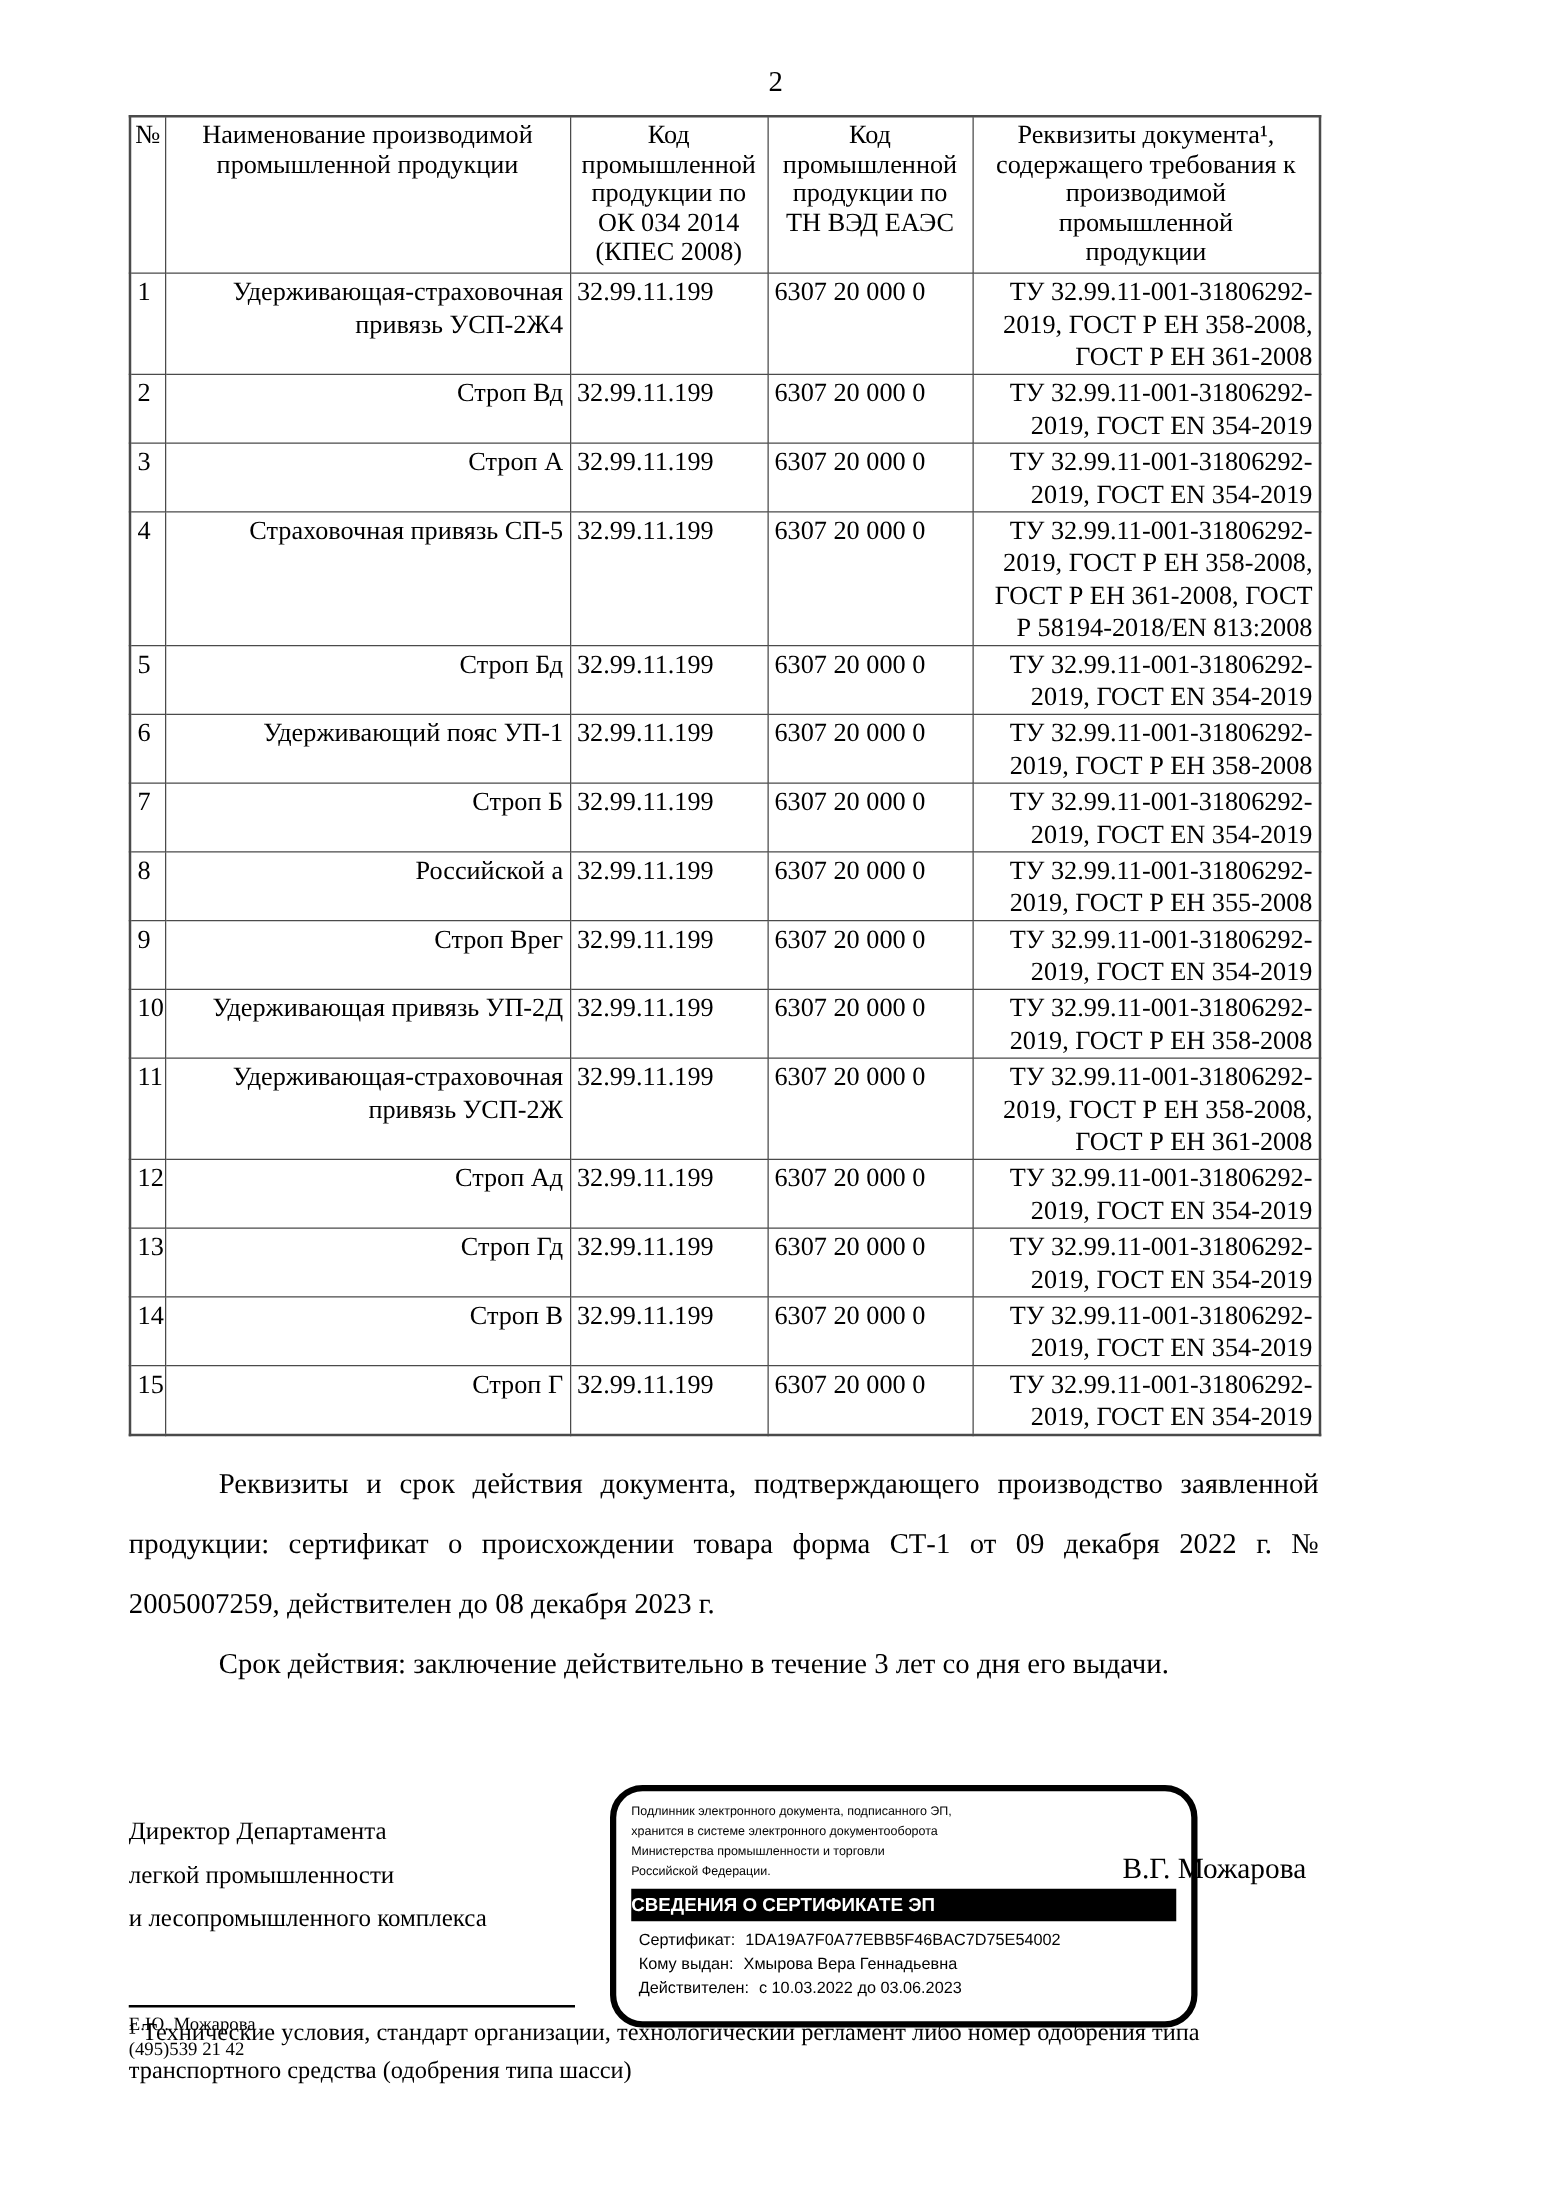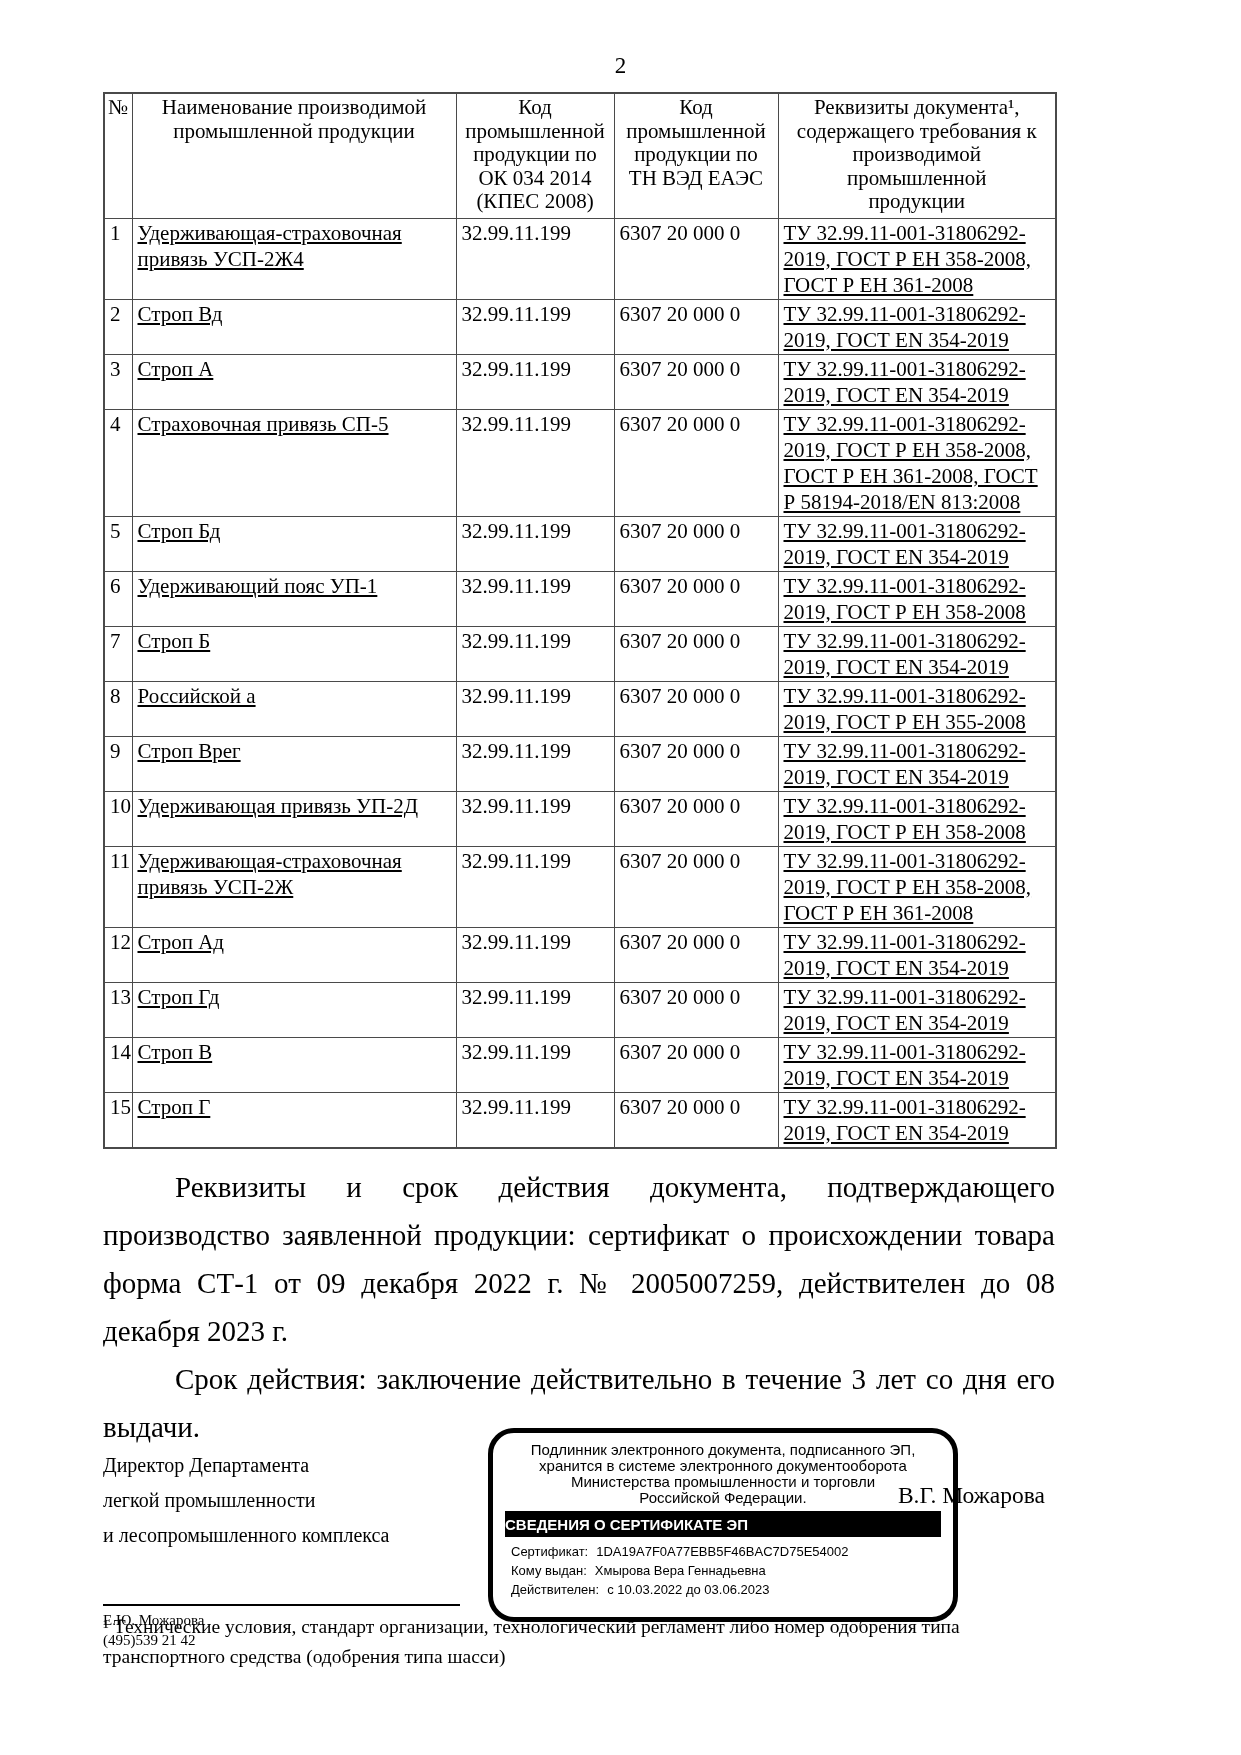--- a/index.html
+++ b/index.html
@@ -26,44 +26,44 @@
   table.products td{
     font-size:21px;line-height:26px;padding:1px 5px 1px;
   }
   col.c-num{width:28px;}
   col.c-name{width:324px;}
   col.c-okpd{width:158px;}
   col.c-tnved{width:164px;}
   col.c-req{width:278px;}
   td.cell-num{padding-left:2px;padding-right:0;text-align:left;}
   td.cell-code{text-align:left;}
-  td.cell-name,td.cell-req{text-align:left;text-decoration:underline;}
+  td.cell-name,td.cell-req{text-align:right;}
 
   .para{
-    width:952px;margin:14px 0 0 103px;font-size:29px;line-height:48px;
+    width:952px;margin:14px 0 0 103px;font-size:23px;line-height:48px;
     text-align:justify;text-indent:72px;
   }
   .para.second{margin-top:0;}
 
   .sign-title{
     position:absolute;left:103px;top:1448px;width:420px;
     font-size:20px;line-height:35px;white-space:pre-line;z-index:3;
   }
   .sign-name{
     position:absolute;right:196px;top:1482px;font-size:23.5px;z-index:3;
   }
 
   .stamp{
     position:absolute;left:488px;top:1428px;width:470px;height:194px;
     box-sizing:border-box;border:5px solid #000;border-radius:26px;
     background:#fff;z-index:2;padding:9px 12px 5px;
     font-family:"Liberation Sans",sans-serif;
   }
   .stamp-header{
-    font-size:15px;line-height:16px;text-align:center;white-space:pre-line;
+    font-size:10px;line-height:16px;text-align:left;white-space:pre-line;
   }
   .stamp-bar{
     background:#000;color:#fff;text-align:left;font-weight:bold;
     font-size:15px;line-height:19px;padding:4px 0 3px;margin:5px 0;
   }
   .stamp-row{font-size:13px;line-height:19px;padding-left:6px;}
   .stamp-row .lbl{margin-right:8px;}
 
   .footnote-rule{
     position:absolute;left:103px;top:1604px;width:357px;height:0;

